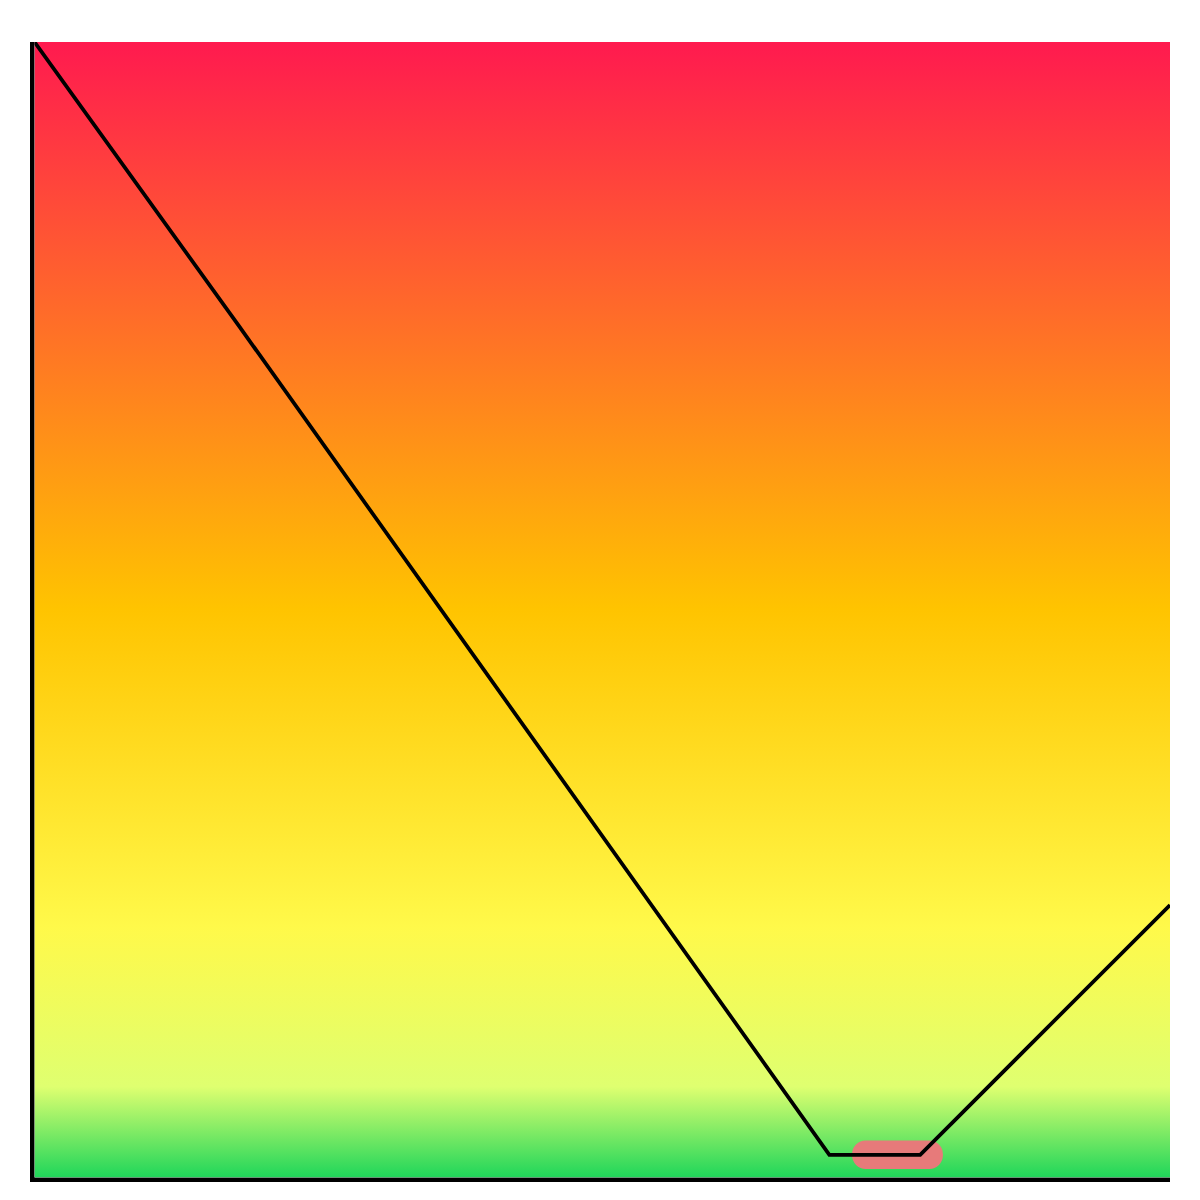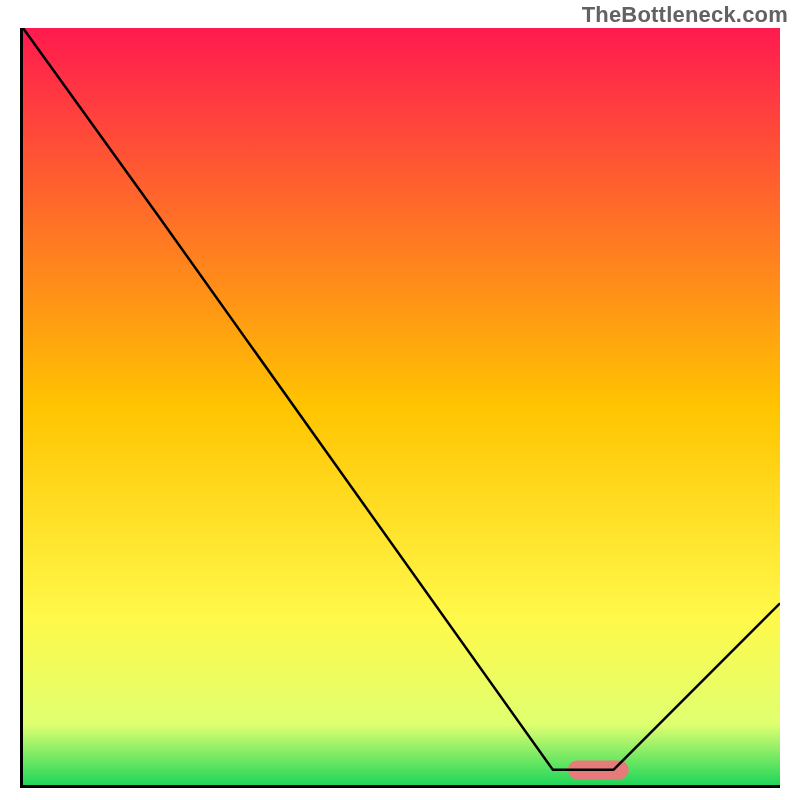--- a/index.html
+++ b/index.html
@@ -40,21 +40,20 @@
     left: 0;
     top: 0;
     width: 100%;
     height: 100%;
   }
 </style>
 </head>
 <body>
 
 <div class="container">
-  <div class="watermark">TheBottleneck.com</div>
   <div class="plot">
     <svg class="chart" viewBox="0 0 100 100" preserveAspectRatio="none">
       <defs>
         <linearGradient id="bg-grad" x1="0" y1="0" x2="0" y2="1">
             <stop offset="0%" stop-color="#ff1a4f"></stop>
             <stop offset="50%" stop-color="#ffc400"></stop>
             <stop offset="78%" stop-color="#fff94a"></stop>
             <stop offset="92%" stop-color="#dfff70"></stop>
             <stop offset="100%" stop-color="#1fd65a"></stop>
           </linearGradient>

